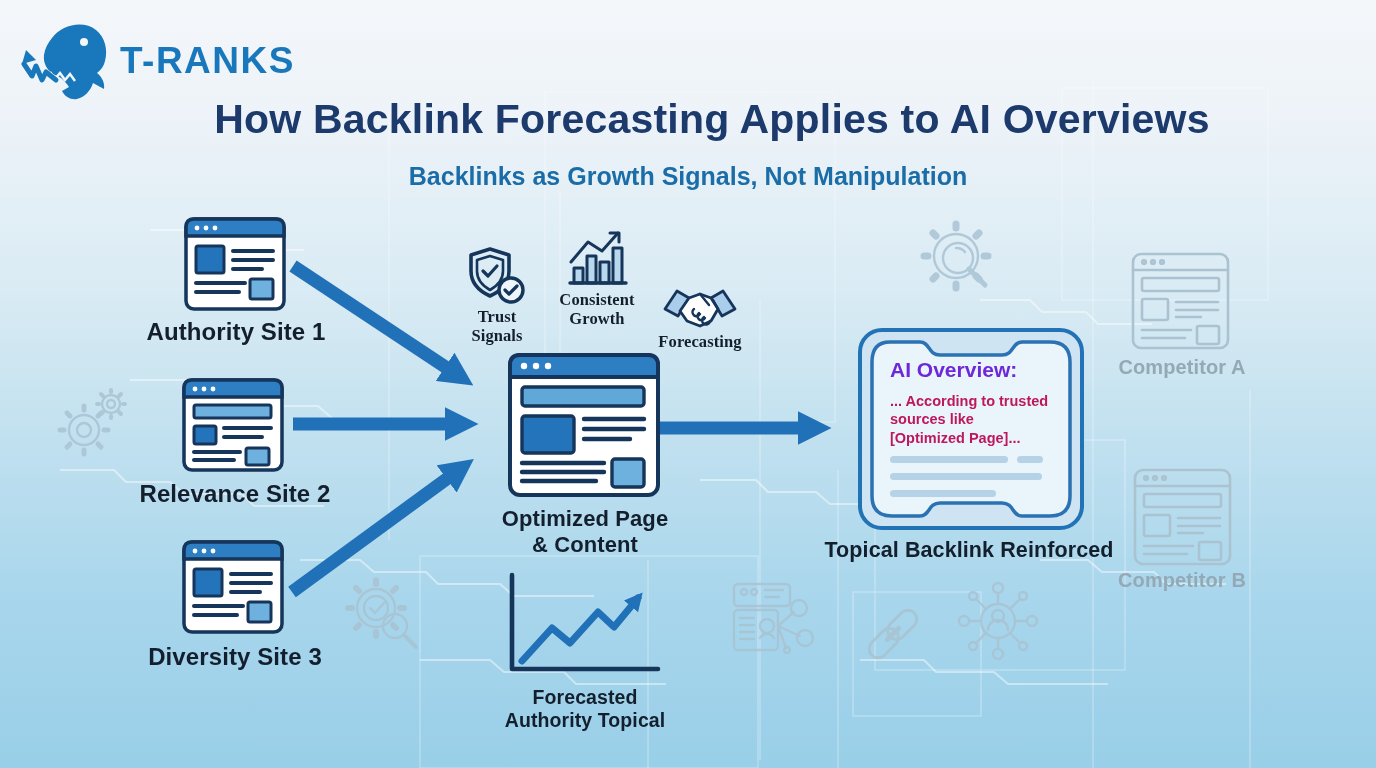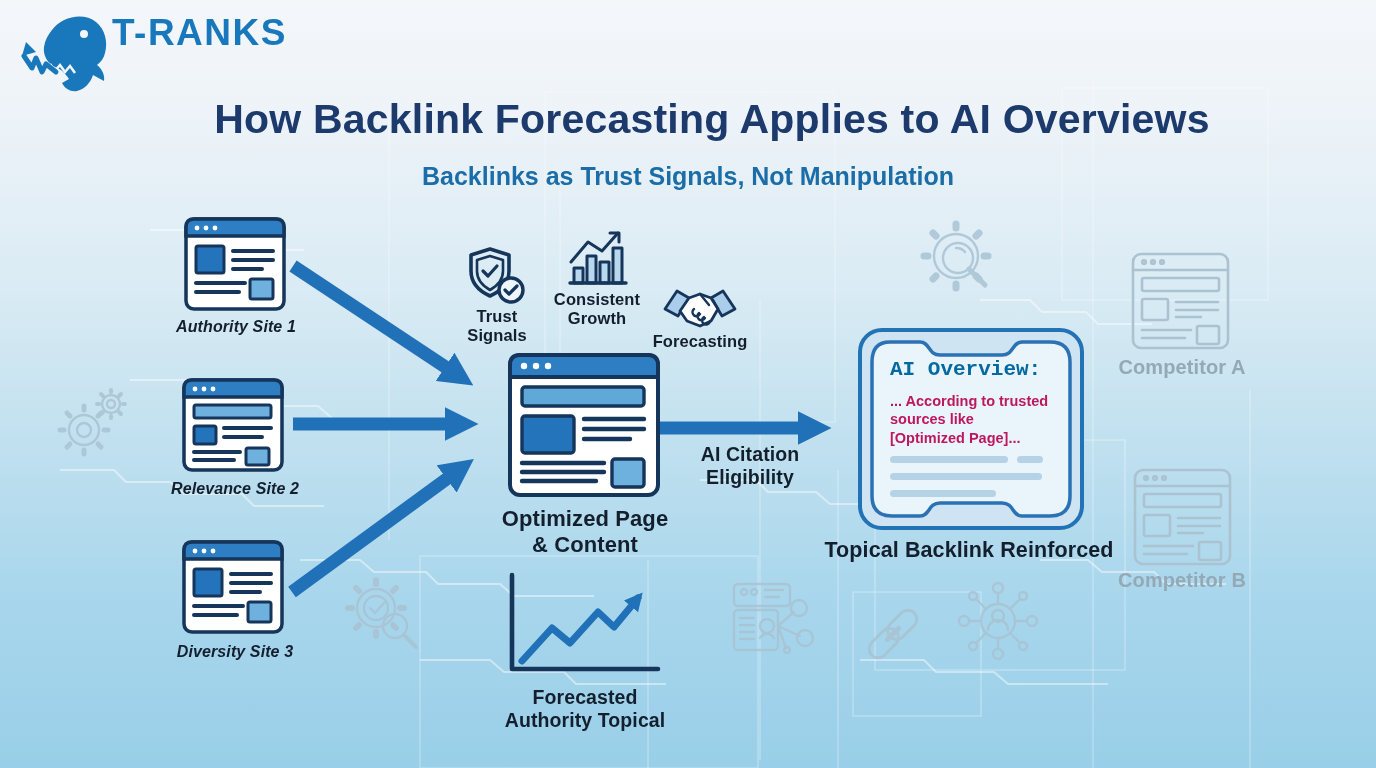--- a/index.html
+++ b/index.html
@@ -3,37 +3,37 @@
 <meta charset="utf-8">
 <style>
   html,body{margin:0;padding:0;background:#e7f0f6;}
   body{display:flex;justify-content:center;font-family:"Liberation Sans",sans-serif;}
   .stage{position:relative;width:1376px;height:768px;overflow:hidden;
     background:linear-gradient(180deg,#f4f7fa 0%,#edf3f8 15%,#d9ebf4 38%,#c0e0ef 58%,#a8d6ec 78%,#99cfe8 100%);}
   .abs{position:absolute;}
   svg{display:block;}
   .lbl{position:absolute;font-weight:700;color:#141f2e;text-align:center;
        white-space:pre-line;line-height:1.18;transform:translateX(-50%);letter-spacing:.1px;}
-  .site-label{font-size:16px;font-style:italic;}
-  .signal-label{font-size:16.5px;}
+  .site-label{font-size:24px;}
+  .signal-label{font-size:16.5px;font-family:Liberation Serif, serif;}
   .central-label{font-size:22px;}
   .citation-label{font-size:19.5px;}
   .result-label{font-size:21.5px;}
   .competitor-label{font-size:20px;color:#94a9b6;}
   .forecast-label{font-size:19.5px;}
-  .logo-wrap{position:absolute;left:12px;top:12px;display:flex;gap:4px;}
+  .logo-wrap{position:absolute;left:12px;top:20px;display:flex;align-items:center;gap:12px;}
   .logo-text{font-size:37px;font-weight:800;color:#1878bb;letter-spacing:1.5px;}
   .title{position:absolute;left:0;top:96px;width:100%;text-align:center;
          font-size:41px;font-weight:800;color:#1c3a6c;letter-spacing:.2px;padding-left:24px;}
   .subtitle{position:absolute;left:0;top:162px;width:100%;text-align:center;
             font-size:25px;font-weight:700;color:#1b6da7;}
   .chip{position:absolute;left:858px;top:328px;width:226px;height:202px;
         background:#cfe4f3;border:4px solid #2273b5;border-radius:24px;box-sizing:border-box;}
   .chip-inner-svg{position:absolute;left:4px;top:4px;}
-  .ai-heading{position:absolute;left:28px;top:26px;font-size:21px;font-weight:800;color:#0369a1;font-family:Liberation Mono, monospace;}
+  .ai-heading{position:absolute;left:28px;top:26px;font-size:21px;font-weight:800;color:#6d28d9;}
   .ai-body{position:absolute;left:28px;top:60px;width:176px;font-size:14.5px;font-weight:700;
            color:#be185d;line-height:1.26;white-space:pre-line;}
   .ai-bars{position:absolute;left:28px;top:124px;display:flex;flex-direction:column;gap:10px;}
   .ai-bars .row{display:flex;gap:9px;}
   .bar{height:7px;border-radius:4px;background:#b6d2e6;}
   .deco{opacity:.85;}
 </style>
 </head>
 <body>
 
@@ -174,21 +174,21 @@
       <path d="M40 18 C50 4 72 0 84 10 C93 17 96 30 93 41 C92 46 89 50 85 53 C90 57 93 63 92 69 L81 63 C79 70 73 77 65 79 C59 80 53 77 50 71 L57 67 C53 61 49 57 43 55 C35 51 31 43 32 35 C33 28 36 23 40 18 Z" fill="#1878bb"></path>
       <circle cx="72" cy="22" r="4" fill="#f4f7fa"></circle>
       <path d="M38 52 l5 7 l5 -6 l5 7 l5 -6 l5 7" stroke="#f4f7fa" stroke-width="2.5" fill="none"></path>
       <path d="M44 60 L34 52 L30 60 L24 46 L20 56 L12 44" stroke="#1878bb" stroke-width="5" fill="none" stroke-linecap="round" stroke-linejoin="round"></path>
       <path d="M14 30 L10 44 L24 40 Z" fill="#1878bb"></path>
     </svg>
     <span class="logo-text">T-RANKS</span>
   </div>
 
   <div class="title">How Backlink Forecasting Applies to AI Overviews</div>
-  <div class="subtitle">Backlinks as Trust Signals, Not Manipulation</div>
+  <div class="subtitle">Backlinks as Growth Signals, Not Manipulation</div>
 
   <svg class="abs" width="1376" height="768" style="left:0;top:0;pointer-events:none" viewBox="0 0 1376 768">
     <defs>
       <marker id="ah" viewBox="0 0 10 10" refX="6" refY="5" markerWidth="2.6" markerHeight="2.6" orient="auto" markerUnits="strokeWidth">
         <path d="M0 0 L10 5 L0 10 Z" fill="#2171b8"></path>
       </marker>
     </defs>
     <g stroke="#2171b8" stroke-width="13" fill="none">
       <path d="M293 266 L462 378" marker-end="url(#ah)"></path>
       <path d="M293 424 L465 424" marker-end="url(#ah)"></path>
@@ -296,22 +296,20 @@
         <path d="M76 86 H122"></path>
       <path d="M14 110 H96"></path>
         <path d="M14 119 H96"></path>
         <path d="M14 128 H88"></path>
     </g>
     <rect x="104" y="106" width="32" height="28" rx="3" fill="#6fb1de" stroke="#16355a" stroke-width="3.4"></rect>
   </svg>
   <div class="lbl central-label" style="left:585px;top:506px">Optimized Page
 &amp; Content</div>
 
-  <div class="lbl citation-label" style="left:750px;top:443px">AI Citation
-Eligibility</div>
 
   <div class="chip">
     <svg class="chip-inner-svg" width="210" height="186" viewBox="0 0 210 186">
       <path d="M24 6 H54 C64 6 62 19 74 19 H136 C148 19 146 6 156 6 H184 Q204 6 204 26 V160 Q204 180 184 180 H156 C146 180 148 167 136 167 H74 C62 167 64 180 54 180 H26 Q6 180 6 160 V26 Q6 6 24 6 Z" fill="#eaf4fb" stroke="#2a72b4" stroke-width="3.5"></path>
     </svg>
     <div class="ai-heading">AI Overview:</div>
     <div class="ai-body">... According to trusted
 sources like
 [Optimized Page]...</div>
     <div class="ai-bars">

